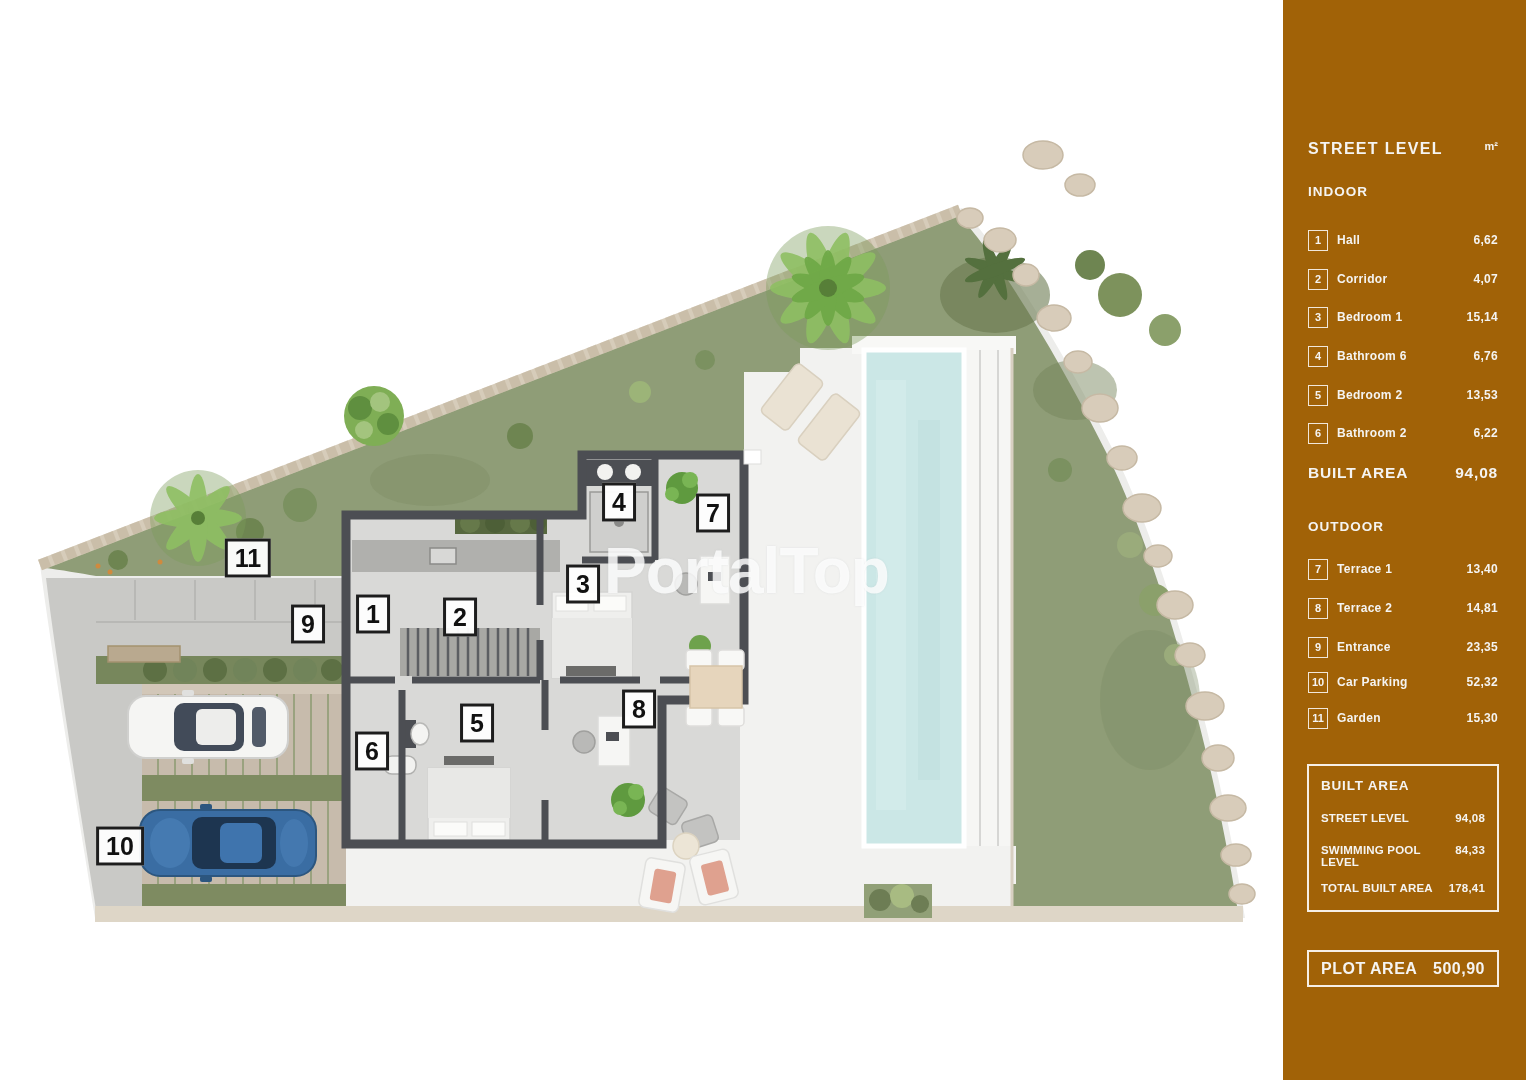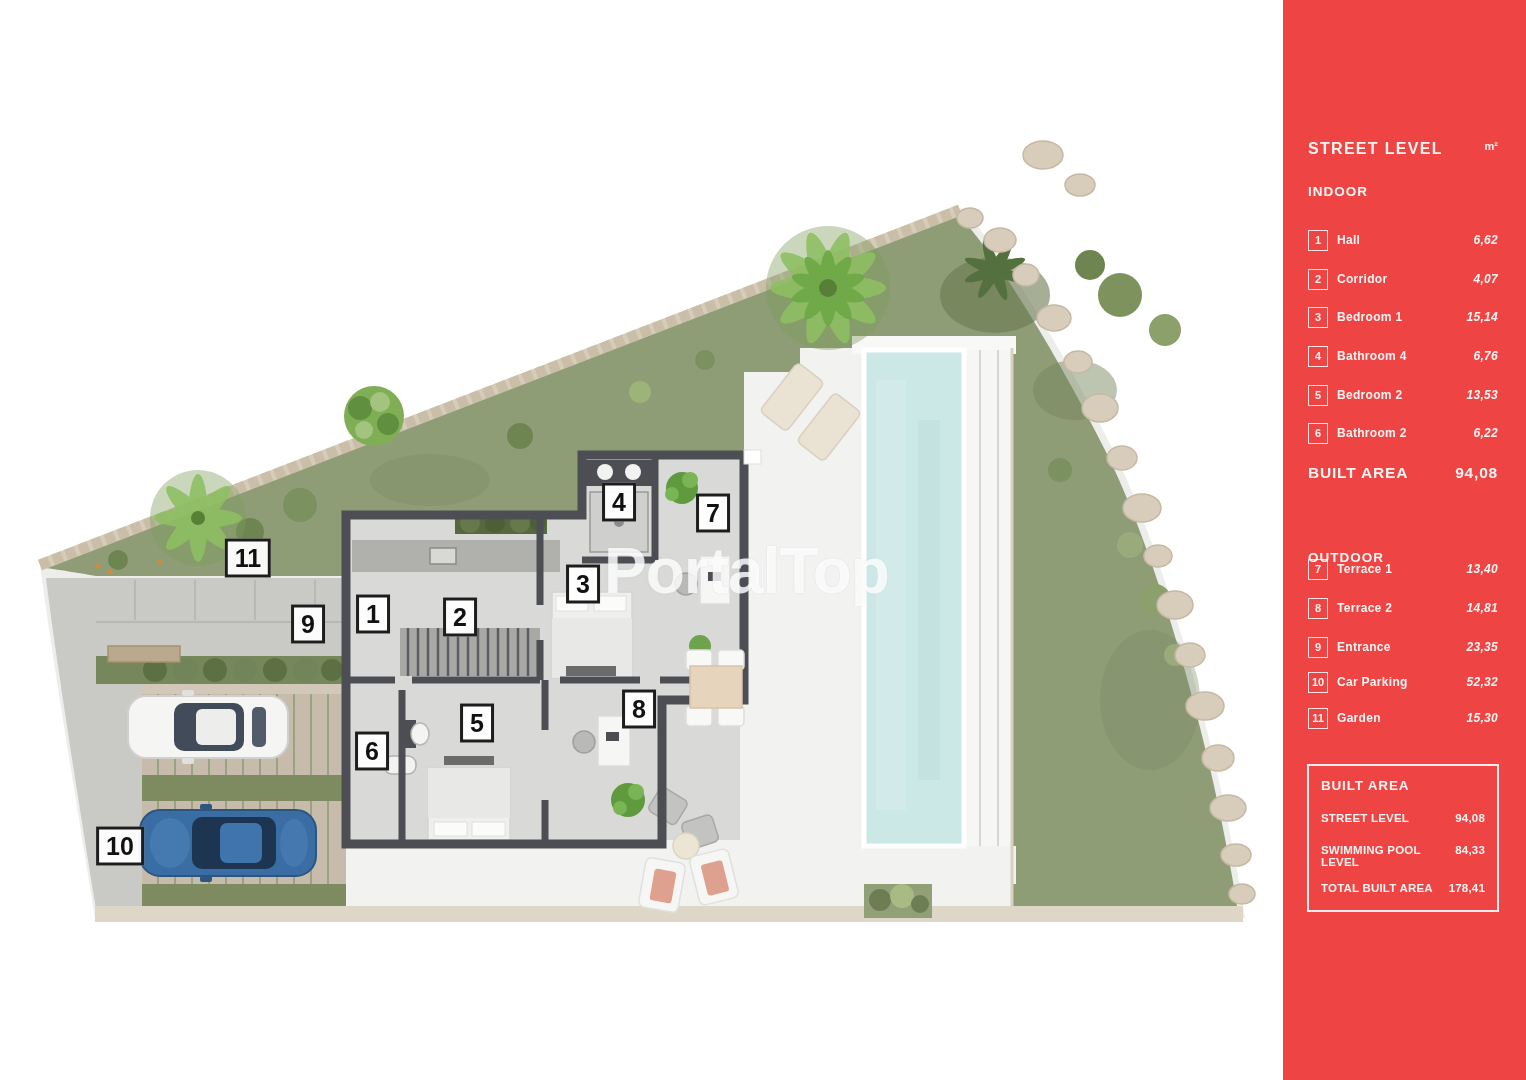--- a/index.html
+++ b/index.html
@@ -9,31 +9,31 @@
   #plan{position:absolute;left:0;top:0;width:1283px;height:1080px;}
   #plan svg{position:absolute;left:0;top:0;}
   .plan-chip{position:absolute;transform:translate(-50%,-50%);
     background:rgba(255,255,255,.95);border:3px solid #1d1d1d;color:#111;
     font-weight:bold;font-size:25px;line-height:1;padding:4px 7px;letter-spacing:0;}
   .watermark{position:absolute;left:604px;top:502px;font-weight:bold;font-size:64px;
     color:rgba(255,255,255,.80);letter-spacing:-1px;
     text-shadow:0 0 2px rgba(170,180,185,.25);white-space:nowrap;margin-top:32px;}
   
   .sidebar{position:absolute;left:1283px;top:0;width:243px;height:1080px;
-    background:#ef4444;color:#f5f4f2;}
+    background:#a16207;color:#f5f4f2;}
   .sb-abs{position:absolute;left:25px;right:28px;}
   .sb-header{top:140px;display:flex;justify-content:space-between;align-items:flex-start;
     font-weight:bold;font-size:16px;letter-spacing:1.3px;}
   .sb-header .unit{font-size:11px;letter-spacing:0;}
   .sb-section{font-size:13.5px;font-weight:bold;letter-spacing:1px;}
   .sb-row{display:flex;align-items:center;gap:9px;font-size:12px;font-weight:bold;height:22px;}
   .chip{min-width:14px;height:19px;padding:0 2px;border:1.5px solid rgba(255,255,255,.85);
     display:flex;align-items:center;justify-content:center;font-size:11px;flex:none;}
   .sb-row .lbl{flex:1;letter-spacing:.3px;}
-  .sb-row .val{letter-spacing:.3px;font-style:italic;}
+  .sb-row .val{letter-spacing:.3px;}
   .sb-total{display:flex;justify-content:space-between;font-size:15.5px;font-weight:bold;
     letter-spacing:.8px;}
   .sb-box{position:absolute;left:24px;right:27px;border:2px solid rgba(255,255,255,.9);}
   #built-box{top:764px;height:144px;}
   .box-title{position:absolute;top:12px;left:12px;font-size:13.5px;font-weight:bold;
     letter-spacing:.8px;}
   .box-row{position:absolute;left:12px;right:12px;display:flex;justify-content:space-between;
     font-size:11.5px;font-weight:bold;letter-spacing:.2px;}
   #plot-box{top:950px;height:33px;display:flex;align-items:center;justify-content:space-between;
     padding:0 12px;font-size:16px;font-weight:bold;letter-spacing:.5px;}
@@ -343,40 +343,40 @@
       <span class="lbl">Corridor</span>
       <span class="val">4,07</span>
     </div>
     <div class="sb-abs sb-row" style="top:306px">
       <span class="chip">3</span>
       <span class="lbl">Bedroom 1</span>
       <span class="val">15,14</span>
     </div>
     <div class="sb-abs sb-row" style="top:345px">
       <span class="chip">4</span>
-      <span class="lbl">Bathroom 4</span>
+      <span class="lbl">Bathroom 6</span>
       <span class="val">6,76</span>
     </div>
     <div class="sb-abs sb-row" style="top:384px">
       <span class="chip">5</span>
       <span class="lbl">Bedroom 2</span>
       <span class="val">13,53</span>
     </div>
     <div class="sb-abs sb-row" style="top:422px">
       <span class="chip">6</span>
       <span class="lbl">Bathroom 2</span>
       <span class="val">6,22</span>
     </div>
 
     <div class="sb-abs sb-total" style="top:464px">
       <span>BUILT AREA</span>
       <span>94,08</span>
     </div>
 
-    <div class="sb-abs sb-section" style="top:550px">OUTDOOR</div>
+    <div class="sb-abs sb-section" style="top:519px">OUTDOOR</div>
 
     <div class="sb-abs sb-row" style="top:558px">
       <span class="chip">7</span>
       <span class="lbl">Terrace 1</span>
       <span class="val">13,40</span>
     </div>
     <div class="sb-abs sb-row" style="top:597px">
       <span class="chip">8</span>
       <span class="lbl">Terrace 2</span>
       <span class="val">14,81</span>
@@ -406,14 +406,18 @@
       <div class="box-row" style="top:78px">
         <span>SWIMMING POOL LEVEL</span>
         <span>84,33</span>
       </div>
       <div class="box-row" style="top:116px">
         <span>TOTAL BUILT AREA</span>
         <span>178,41</span>
       </div>
     </div>
 
+    <div class="sb-box" id="plot-box">
+      <span>PLOT AREA</span>
+      <span>500,90</span>
+    </div>
   </div>
 </div>
 
 </body></html>

